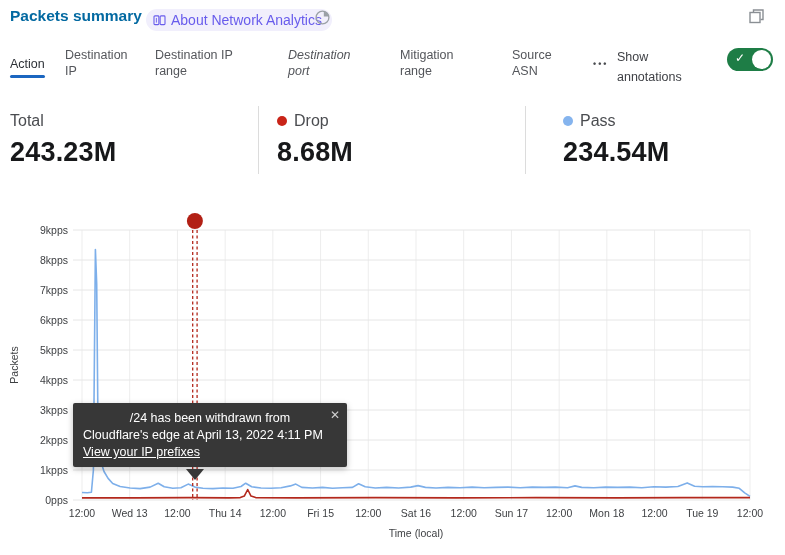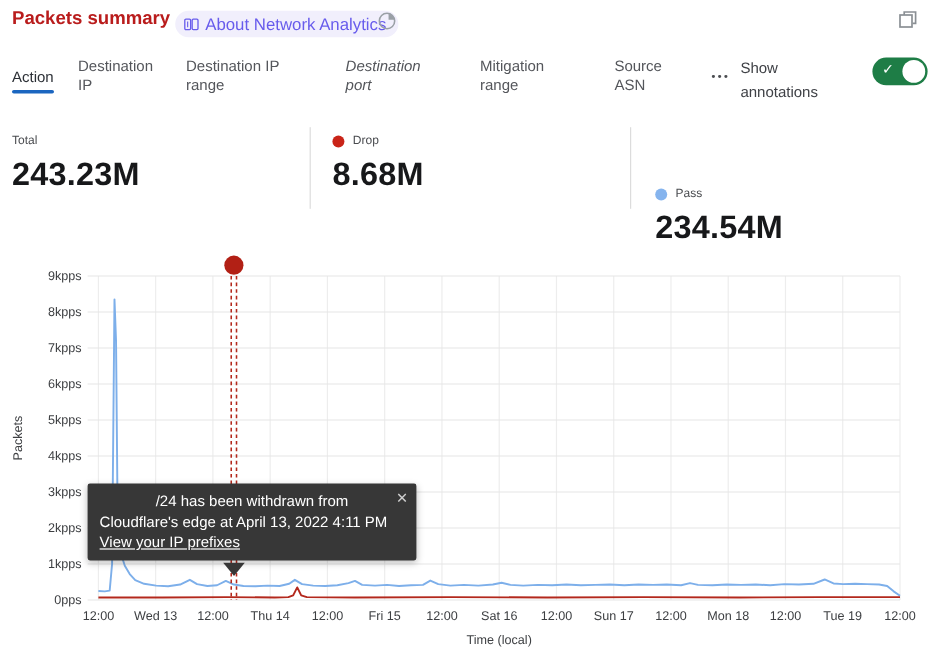--- a/index.html
+++ b/index.html
@@ -1,45 +1,45 @@
 <!DOCTYPE html>
 <html><head>
 <meta charset="utf-8">
 <style>
   html,body{margin:0;padding:0;background:#fff;}
   .app{position:relative;width:785px;height:555px;background:#fff;overflow:hidden;
        font-family:"Liberation Sans",sans-serif;color:#33363b;}
   .abs{position:absolute;}
 
   
-  .title{left:10px;top:7px;font-size:15.5px;font-weight:700;color:#b91c1c;}
+  .title{left:10px;top:7px;font-size:15.5px;font-weight:700;color:#0369a1;}
   .badge{left:146px;top:9px;display:flex;align-items:center;gap:5px;background:#f1effc;
          color:#685cec;font-size:14px;padding:3px 10px 3px 7px;border-radius:11px;cursor:pointer;}
   .pie-icon{left:314px;top:9px;}
   .restore-icon{left:748px;top:8px;cursor:pointer;}
 
   
   .tab{top:47px;font-size:12.5px;line-height:16px;color:#54565b;cursor:pointer;}
   .tab.one-line{top:56px;}
   .tab.active{color:#2c3036;}
   .tab-underline{height:3px;background:#1b66c0;border-radius:2px;margin-top:3px;}
   .more-dots{left:593px;top:59px;font-size:9px;letter-spacing:2px;color:#4a4c50;cursor:pointer;font-weight:700;}
   .show-annot{left:617px;top:47px;width:78px;font-size:12.5px;line-height:20px;color:#3f4146;}
   .toggle{left:727px;top:48px;width:46px;height:23px;border-radius:12px;cursor:pointer;}
   .toggle .knob{position:absolute;right:2px;top:2px;width:19px;height:19px;border-radius:50%;background:#fff;}
   .toggle .check{position:absolute;left:8px;top:3px;color:#fff;font-size:12px;}
 
   
-  .stat-label{font-size:10px;color:#4a4c50;display:flex;align-items:center;gap:7px;}
+  .stat-label{font-size:16px;color:#4a4c50;display:flex;align-items:center;gap:7px;}
   .stat-dot{width:10px;height:10px;border-radius:50%;display:inline-block;}
   .stat-value{font-size:27px;font-weight:600;color:#17181a;margin-top:7px;letter-spacing:.2px;}
   .stat-div{width:1px;height:68px;background:#dcdcdc;top:106px;}
   .stat1{left:10px;top:112px;}
   .stat2{left:277px;top:112px;}
-  .stat3{left:546px;top:112px;margin-top:44px;}
+  .stat3{left:563px;top:112px;}
 
   
   .chart-svg{left:0;top:0;width:785px;height:555px;pointer-events:none;}
 
   
   .tooltip{left:73px;top:403px;width:254px;background:#373737;color:#fff;border-radius:2px;
            padding:7px 10px 6px 10px;font-size:12.5px;line-height:17px;z-index:5;
            box-shadow:0 2px 6px rgba(0,0,0,.25);}
   .tooltip .l1{text-align:center;}
   .tooltip .l2{text-align:left;white-space:nowrap;}

